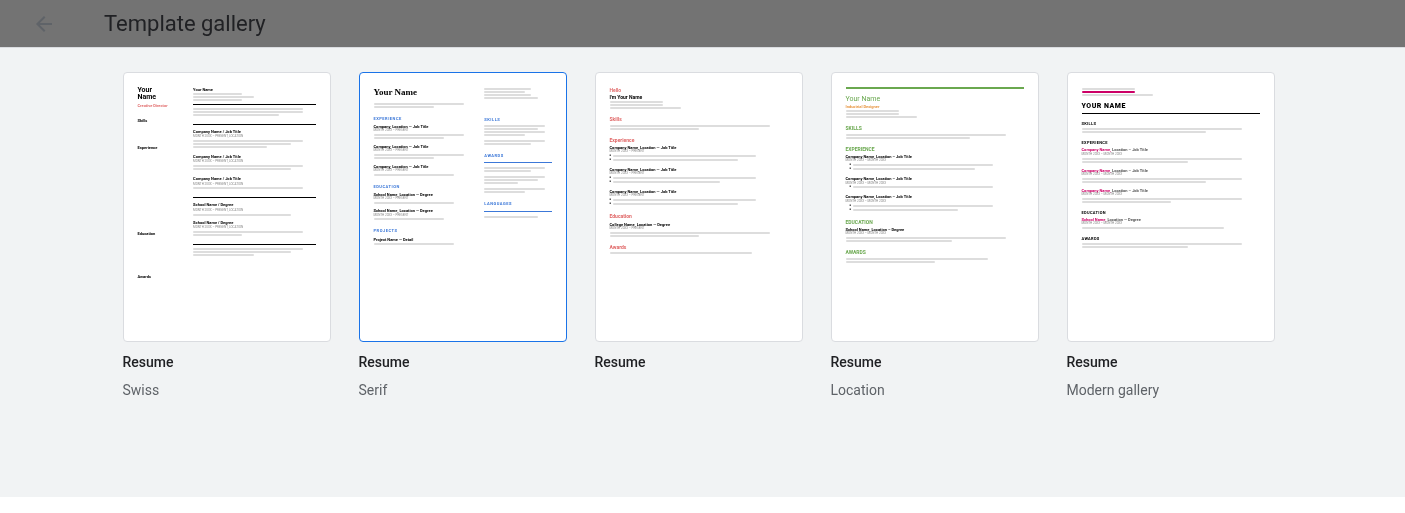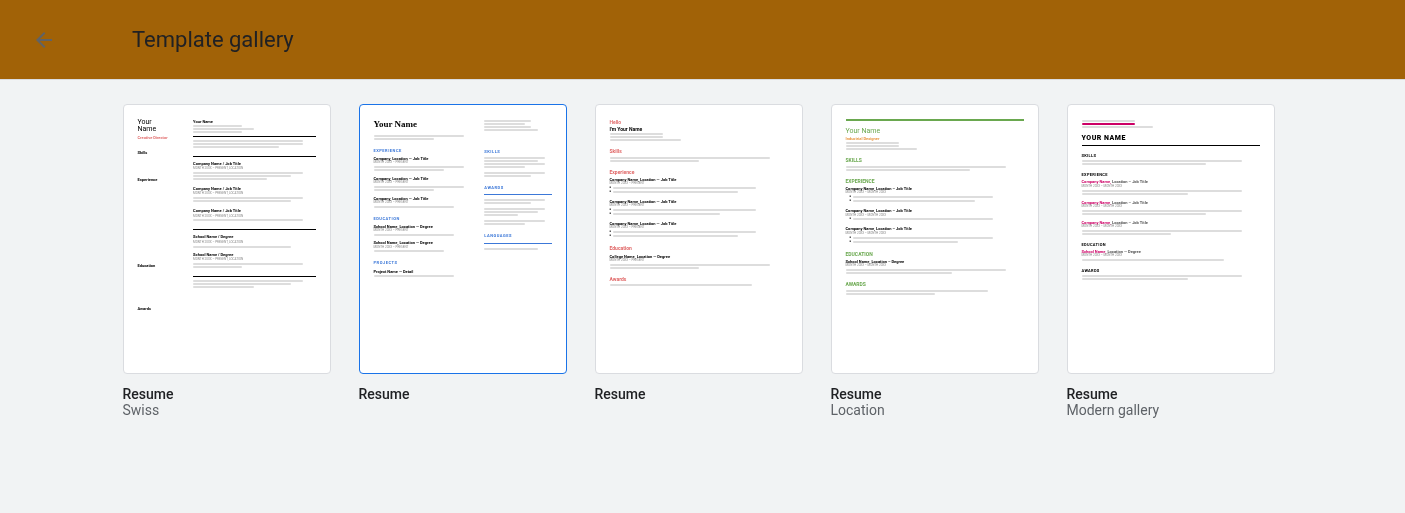--- a/index.html
+++ b/index.html
@@ -1,25 +1,24 @@
 <!DOCTYPE html>
 <html><head>
 <meta charset="utf-8">
 <style>
   * { box-sizing: border-box; margin: 0; padding: 0; }
   body { font-family: "Google Sans", Roboto, Arial, sans-serif; background: #fff; color: #202124; }
   
   .header {
-    height: 80px;
+    height: 48px;
     display: flex;
     align-items: center;
     padding: 0 24px;
     border-bottom: 1px solid #dadce0;
-    background: #a16207;
-    gap: 28px;
+    background: #737373;
   }
   .back-btn {
     width: 40px; height: 40px;
     display: flex; align-items: center; justify-content: center;
     border-radius: 50%;
     cursor: pointer;
     margin-right: 40px;
   }
   .header-title { font-size: 22px; font-weight: 400; color: #202124; }
 
@@ -55,31 +54,31 @@
     border-radius: 4px;
     overflow: hidden;
     position: relative;
     padding: 14px;
     font-size: 3px;
     line-height: 1.3;
     color: #555;
   }
   .thumb.selected { border: 1px solid #1a73e8; }
   .card-title { font-size: 14px; font-weight: 500; margin-top: 12px; color: #202124; }
-  .card-subtitle { font-size: 14px; color: #5f6368; margin-top: 0; }
+  .card-subtitle { font-size: 14px; color: #5f6368; margin-top: 12px; }
 
   
   .ph-line { height: 2px; background: #ddd; margin: 1px 0; border-radius: 1px; }
   .ph-line.w90{width:90%}.ph-line.w80{width:80%}.ph-line.w70{width:70%}.ph-line.w60{width:60%}.ph-line.w50{width:50%}.ph-line.w40{width:40%}.ph-line.w30{width:30%}
 
   
   .swiss { display: flex; gap: 8px; }
   .swiss-left { width: 28%; }
   .swiss-right { width: 72%; }
-  .swiss-name { font-size: 7px; font-weight: 400; line-height: 1; color: #000; }
+  .swiss-name { font-size: 7px; font-weight: 700; line-height: 1; color: #000; }
   .swiss-sub { font-size: 4px; color: #e06666; margin: 2px 0 8px; font-weight: 600; }
   .swiss-lh { font-size: 4px; font-weight: 700; color: #000; margin: 10px 0 2px; }
   .swiss-hr { height: 1px; background: #000; margin: 3px 0; }
   .swiss-rh { font-size: 4px; font-weight: 700; color: #000; margin-bottom: 1px; }
   .swiss-rsub { font-size: 3px; color: #888; margin-bottom: 1px; }
 
   
   .serif { display: flex; gap: 10px; }
   .serif-left { width: 60%; }
   .serif-right { width: 40%; }
@@ -237,20 +236,21 @@
                 <div class="ph-line w50"></div>
               <div class="ph-line w90" style="margin-top:4px"></div>
                 <div class="ph-line w60"></div>
               <div class="serif-sec">LANGUAGES</div>
               <div class="serif-hr"></div>
               <div class="ph-line w80"></div>
             </div>
           </div>
         </div>
         <div class="card-title">Resume</div>
+        <div class="card-subtitle">Serif</div>
       </div>
 
       <div class="card">
         <div class="thumb">
           <div class="coral-hello">Hello</div>
           <div class="coral-name">I'm Your Name</div>
           <div class="ph-line w30"></div>
             <div class="ph-line w30"></div>
             <div class="ph-line w40"></div>
           <div class="coral-sec">Skills</div>

